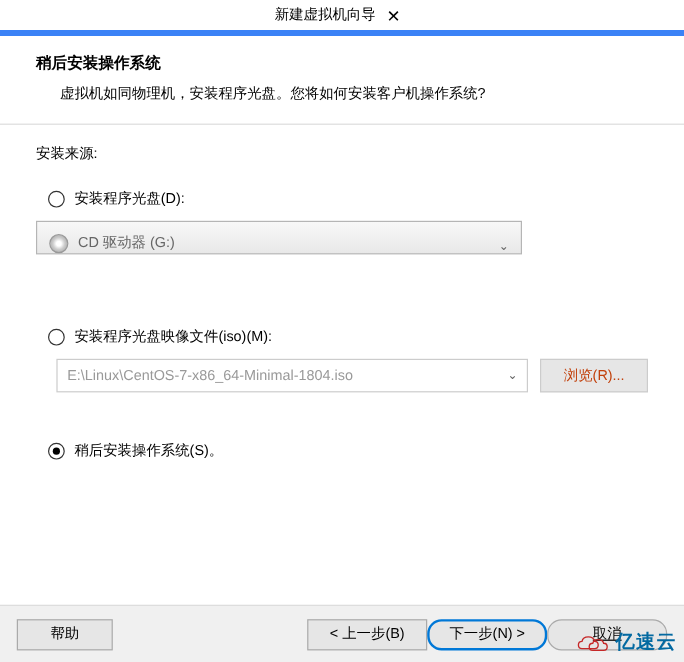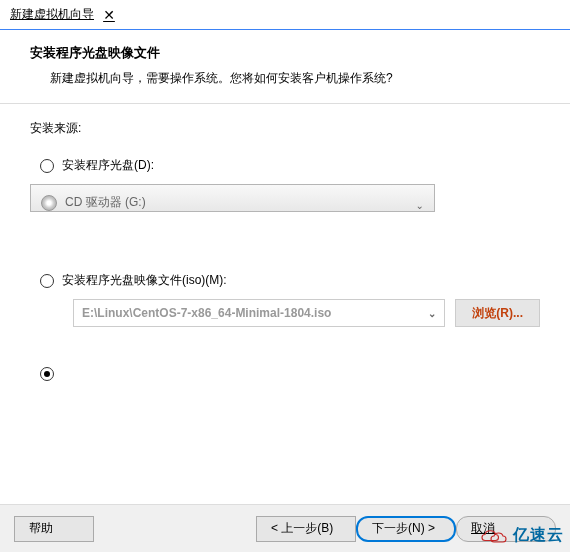--- a/index.html
+++ b/index.html
@@ -9,24 +9,23 @@
       color: #000;
       background: #fff;
       width: 570px;
       height: 552px;
       position: relative;
     }
     .title-bar {
       height: 30px;
       display: flex;
       align-items: center;
-      justify-content: flex-start;
+      justify-content: center;
       padding: 0 8px 0 10px;
-      border-bottom: 1px solid #3b82f6;
-      text-decoration: underline;
+      border-bottom: 5px solid #3b82f6;
     }
     .title-text { font-size: 12px; }
     .close-btn {
       width: 30px;
       height: 30px;
       display: flex;
       align-items: center;
       justify-content: center;
       cursor: pointer;
       font-size: 14px;
@@ -98,25 +97,24 @@
       background: radial-gradient(circle, #fff 20%, #ccc 50%, #999 100%);
       border: 1px solid #999;
     }
     .chevron {
       font-size: 10px;
       color: #666;
     }
     .section-gap { height: 60px; }
     .section-gap2 { height: 40px; }
     .input-row {
-      margin-left: 43px;
+      margin-left: 17px;
       display: flex;
       gap: 10px;
       align-items: flex-end;
-      font-weight: bold;
     }
     .text-input {
       height: 28px;
       border: 1px solid #ccc;
       width: 395px;
       padding: 0 8px;
       color: #999;
       display: flex;
       align-items: center;
       justify-content: space-between;
@@ -151,21 +149,21 @@
       background: #f0f0f0;
     }
     .btn {
       height: 26px;
       min-width: 80px;
       padding: 0 14px;
       background: #e6e6e6;
       border: 1px solid #aaa;
       display: inline-flex;
       align-items: center;
-      justify-content: flex-start;
+      justify-content: center;
       cursor: pointer;
       font-size: 12px;
     }
     .btn.primary {
       border: 2px solid #0078d7;
       background: #e6e6e6;
     }
     .footer-right {
       display: flex;
       gap: 0px;
@@ -197,22 +195,22 @@
 <body>
 
 <div class="title-bar">
   <span class="title-text">新建虚拟机向导</span>
   <div class="close-btn">
     <span>✕</span>
   </div>
 </div>
 
 <div class="header-section">
-  <div class="header-title">安装程序光盘映像文件</div>
-  <div class="header-desc">新建虚拟机向导，需要操作系统。您将如何安装客户机操作系统?</div>
+  <div class="header-title">稍后安装操作系统</div>
+  <div class="header-desc">虚拟机如同物理机，安装程序光盘。您将如何安装客户机操作系统?</div>
 </div>
 
 <div class="content">
   <div class="source-label">安装来源:</div>
 
   <div class="radio-row">
     <div class="radio-circle"></div>
     <span>安装程序光盘(D):</span>
   </div>
   <div class="dropdown">
@@ -236,20 +234,21 @@
     </div>
     <div class="browse-btn">
       <span>浏览(R)...</span>
     </div>
   </div>
 
   <div class="section-gap2"></div>
 
   <div class="radio-row">
     <div class="radio-circle selected"></div>
+    <span>稍后安装操作系统(S)。</span>
   </div>
 </div>
 
 <div class="footer">
   <div class="btn">
     <span>帮助</span>
   </div>
   <div class="footer-right">
     <div class="btn">
       <span>&lt; 上一步(B)</span>

